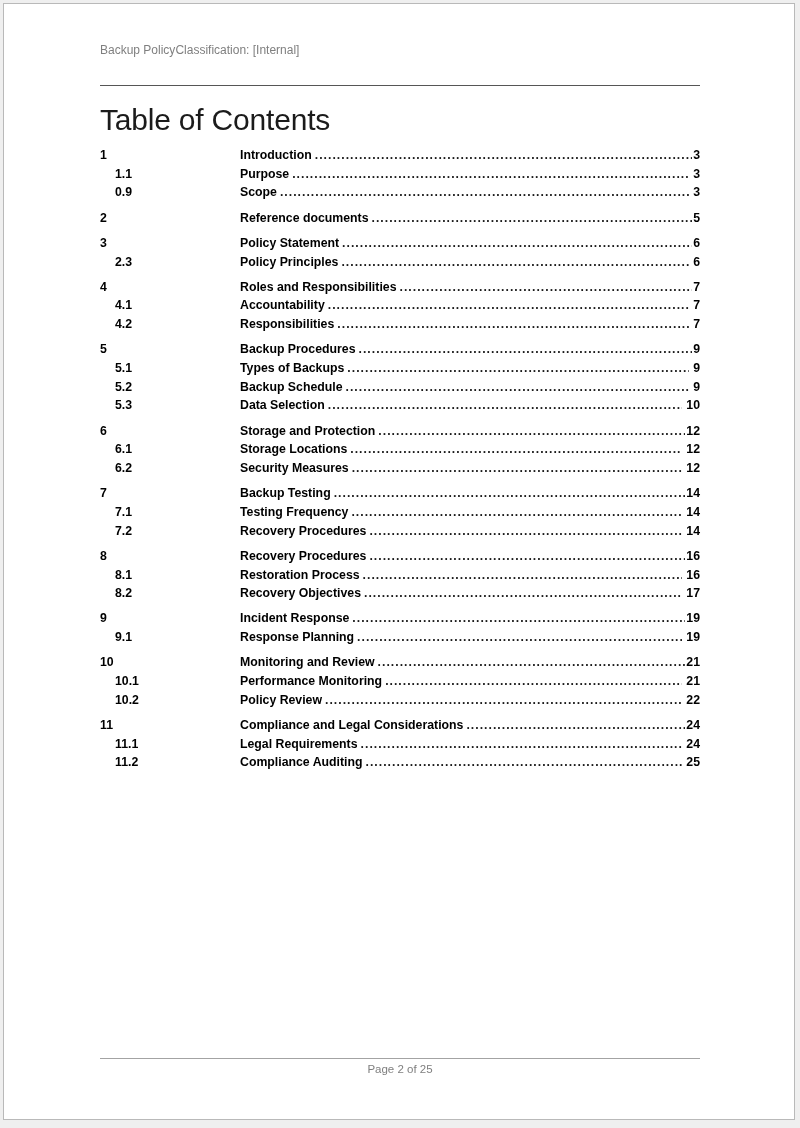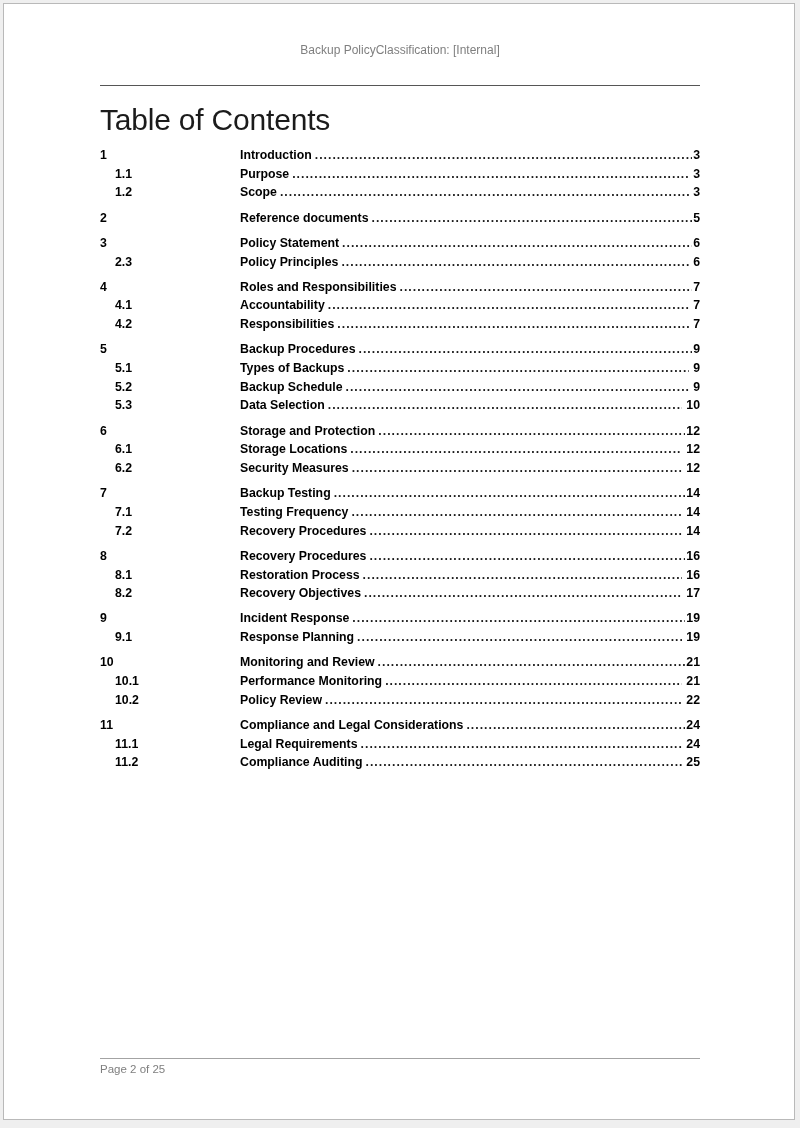--- a/index.html
+++ b/index.html
@@ -13,21 +13,21 @@
   .page {
     position: absolute;
     left: 3px; top: 3px; right: 5px; bottom: 8px;
     background: #ffffff;
     border: 1px solid #b9b9b9;
     box-sizing: border-box;
     padding: 0 94px 0 96px;
   }
   .header {
     display: flex;
-    justify-content: center;
+    justify-content: flex-start;
     align-items: flex-end;
     padding-top: 39px;
     padding-bottom: 28px;
     border-bottom: 1px solid #565656;
     font-size: 12px;
     line-height: 14px;
     color: #7f7f7f;
   }
   .toc-heading {
     margin: 20px 0 13px 0;
@@ -62,20 +62,21 @@
   .toc-row.level2 .toc-leader { margin-right: 4px; }
   .toc-page { flex: none; }
   .footer {
     position: absolute;
     left: 96px; right: 94px;
     bottom: 42px;
   }
   .footer-rule { border-top: 1px solid #a3a3a3; height: 0; }
   .footer-text {
     margin-top: 3px;
+    text-align: center;
     font-size: 11.5px;
     line-height: 15px;
     color: #7f7f7f;
   }
 </style>
 </head>
 <body>
 
 <div class="page">
 
@@ -93,21 +94,21 @@
     <span class="toc-leader">............................................................................................................................................................................................................................</span>
     <span class="toc-page">3</span>
   </div>
       <div class="toc-row level2">
     <span class="toc-num">1.1</span>
     <span class="toc-title">Purpose</span>
     <span class="toc-leader">............................................................................................................................................................................................................................</span>
     <span class="toc-page">3</span>
   </div>
       <div class="toc-row level2">
-    <span class="toc-num">1.2</span>
+    <span class="toc-num">0.9</span>
     <span class="toc-title">Scope</span>
     <span class="toc-leader">............................................................................................................................................................................................................................</span>
     <span class="toc-page">3</span>
   </div>
       <div class="toc-row level1">
     <span class="toc-num">2</span>
     <span class="toc-title">Reference documents</span>
     <span class="toc-leader">............................................................................................................................................................................................................................</span>
     <span class="toc-page">5</span>
   </div>

